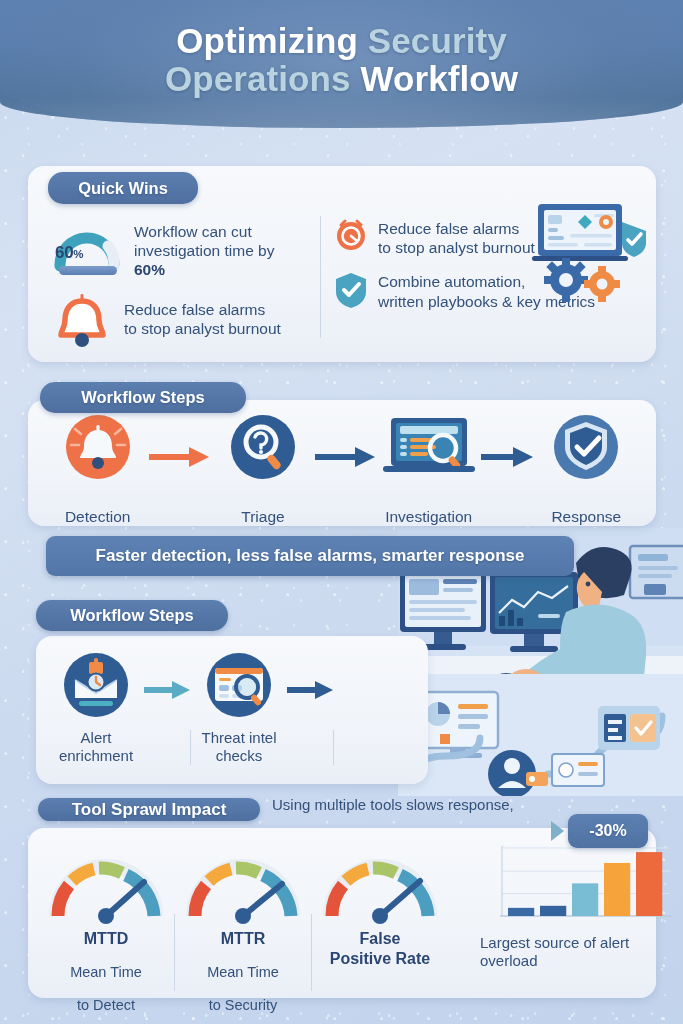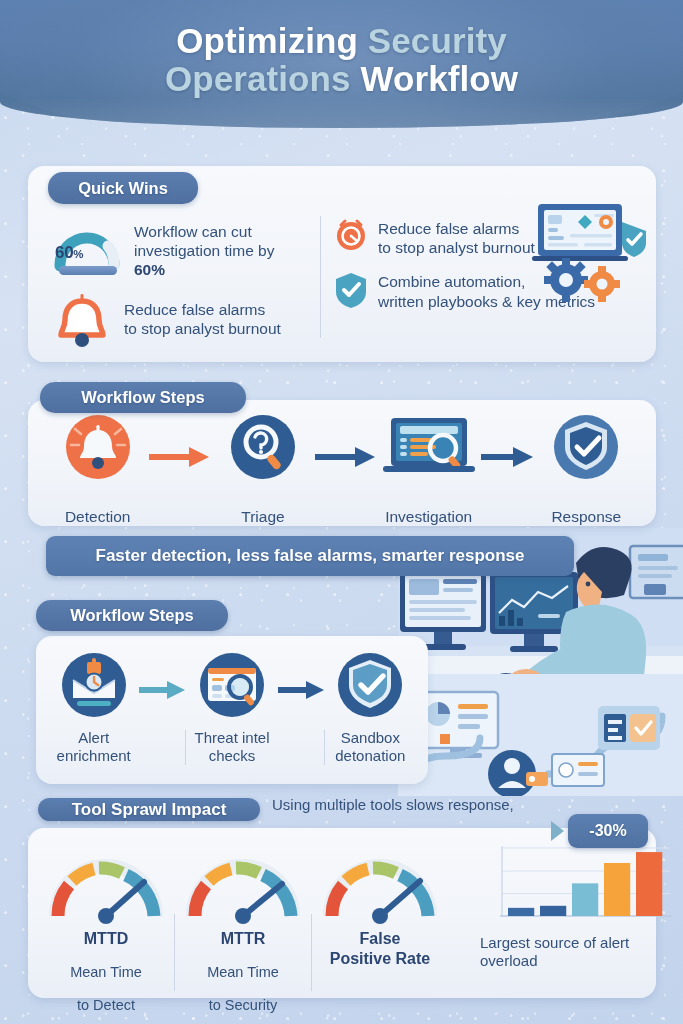--- a/index.html
+++ b/index.html
@@ -488,32 +488,20 @@
         <div>Threat intel</div>
         <div>checks</div>
       </div>
     </div>
     <div class="arrow" style="padding-top:28px;flex:0 0 46px;">
       <svg width="46" height="20" viewBox="0 0 46 20">
           <path d="M0 7 h28 v-6 l18 9 l-18 9 v-6 H0 z" fill="#2f5c93"></path>
         </svg>
     </div>
     <div class="vdiv2"></div>
-    <div class="step2">
-      <svg width="66" height="66" viewBox="0 0 66 66">
-        <circle cx="33" cy="33" r="32" fill="#2f5c93"></circle>
-        <path d="M33 8 L54 16 v17 c0 12 -11 19 -21 23 c-10 -4 -21 -11 -21 -23 V16 z" fill="#e4eef8"></path>
-        <path d="M33 12 L50 18 v15 c0 10 -9 15 -17 18 c-8 -3 -17 -8 -17 -18 V18 z" fill="#5b9dc4"></path>
-        <path d="M24 33 l7 7 l15 -16" stroke="#fff" stroke-width="5.4" fill="none" stroke-linecap="round" stroke-linejoin="round"></path>
-      </svg>
-      <div class="step2-label">
-        <div>Sandbox</div>
-        <div>detonation</div>
-      </div>
-    </div>
   </div>
 </div>
 
 <div class="chip" id="chip-tool">Tool Sprawl Impact</div>
 <div class="tool-note">
   <div>Using multiple tools slows response,</div>
 </div>
 <div class="tri"></div>
 <div id="badge30">-30%</div>
 

